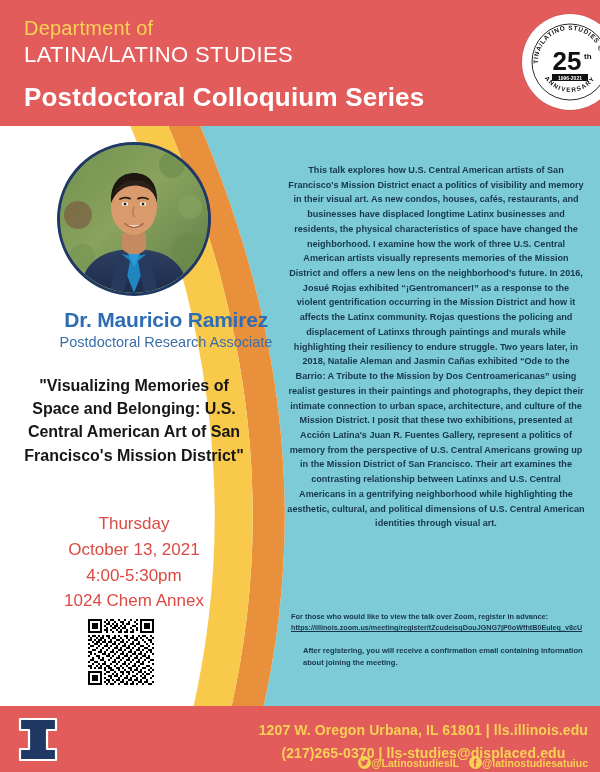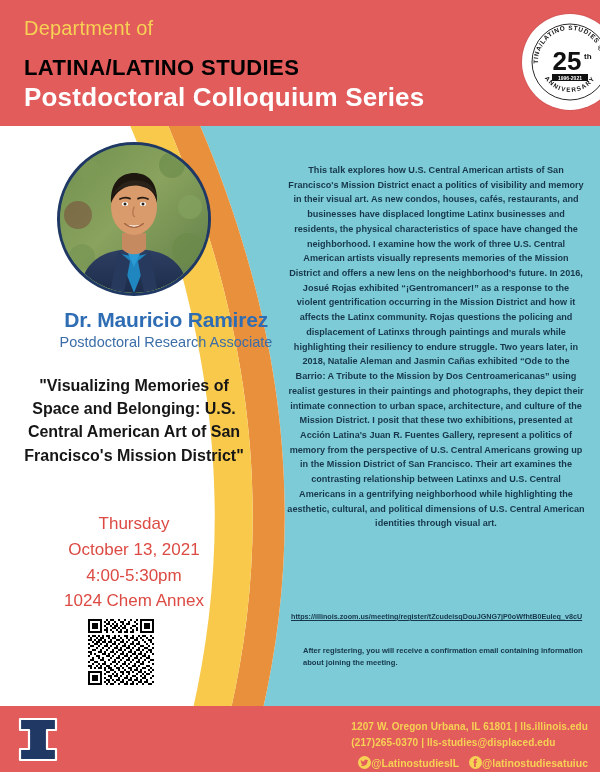--- a/index.html
+++ b/index.html
@@ -29,24 +29,24 @@
   .header-dept {
     position: absolute;
     left: 24px; top: 17px;
     color: #F7D154;
     font-size: 20px;
     font-weight: 400;
     letter-spacing: .2px;
   }
   .header-unit {
     position: absolute;
-    left: 24px; top: 55px;
-    color: #000000;
+    left: 24px; top: 42px;
+    color: #ffffff;
     font-size: 22px;
-    font-weight: bold;
+    font-weight: normal;
     letter-spacing: .4px;
   }
   .header-series {
     position: absolute;
     left: 24px; top: 82px;
     color: #ffffff;
     font-size: 26px;
     font-weight: bold;
     letter-spacing: .2px;
   }
@@ -197,23 +197,23 @@
   }
   .ilogo {
     position: absolute;
     left: 18px; top: 11px;
     width: 40px; height: 45px;
   }
   .ilogo svg { display:block; }
   .footer-lines {
     position: absolute;
     right: 12px; top: 13px;
-    text-align: left;
+    text-align: center;
     color: #F7D154;
-    font-size: 10px;
+    font-size: 14px;
     font-weight: bold;
     line-height: 1.62;
     letter-spacing: .1px;
   }
   .footer-social {
     position: absolute;
     right: 12px; top: 50px;
     display: flex;
     align-items: center;
     justify-content: flex-end;
@@ -399,20 +399,21 @@
           <path d="M8 31h1v1H8zM10 31h1v1h-1zM13 31h1v1h-1zM16 31h2v1h-2zM19 31h1v1h-1zM22 31h1v1h-1zM25 31h2v1h-2zM28 31h2v1h-2zM32 31h1v1h-1z"></path>
           <path d="M9 32h1v1H9zM11 32h2v1h-2zM15 32h1v1h-1zM18 32h2v1h-2zM21 32h2v1h-2zM24 32h1v1h-1zM27 32h1v1h-1zM30 32h2v1h-2z"></path>
         </g>
       </svg>
     </div>
   </div>
 
   <div class="abstract">This talk explores how U.S. Central American artists of San Francisco's Mission District enact a politics of visibility and memory in their visual art. As new condos, houses, cafés, restaurants, and businesses have displaced longtime Latinx businesses and residents, the physical characteristics of space have changed the neighborhood. I examine how the work of three U.S. Central American artists visually represents memories of the Mission District and offers a new lens on the neighborhood's future. In 2016, Josué Rojas exhibited “¡Gentromancer!” as a response to the violent gentrification occurring in the Mission District and how it affects the Latinx community. Rojas questions the policing and displacement of Latinxs through paintings and murals while highlighting their resiliency to endure struggle. Two years later, in 2018, Natalie Aleman and Jasmin Cañas exhibited “Ode to the Barrio: A Tribute to the Mission by Dos Centroamericanas” using realist gestures in their paintings and photographs, they depict their intimate connection to urban space, architecture, and culture of the Mission District. I posit that these two exhibitions, presented at Acción Latina's Juan R. Fuentes Gallery, represent a politics of memory from the perspective of U.S. Central Americans growing up in the Mission District of San Francisco. Their art examines the contrasting relationship between Latinxs and U.S. Central Americans in a gentrifying neighborhood while highlighting the aesthetic, cultural, and political dimensions of U.S. Central American identities through visual art.</div>
 
   <div class="zoom-note">
+    <span>For those who would like to view the talk over Zoom, register in advance:</span>
     <a class="zoom-link" href="#">https://illinois.zoom.us/meeting/register/tZcudeisqDouJGNG7jP0oWfhtB0Euleq_v8cU</a>
   </div>
 
   <div class="zoom-after">After registering, you will receive a confirmation email containing information about joining the meeting.</div>
 
   <div class="footer">
     <div class="ilogo">
       <svg width="40" height="45" viewBox="0 0 40 45" xmlns="http://www.w3.org/2000/svg">
         <path d="M2 2 H38 V13 H29 V32 H38 V43 H2 V32 H11 V13 H2 Z" fill="#1F3864" stroke="#ffffff" stroke-width="2.2" stroke-linejoin="round"></path>
       </svg>

